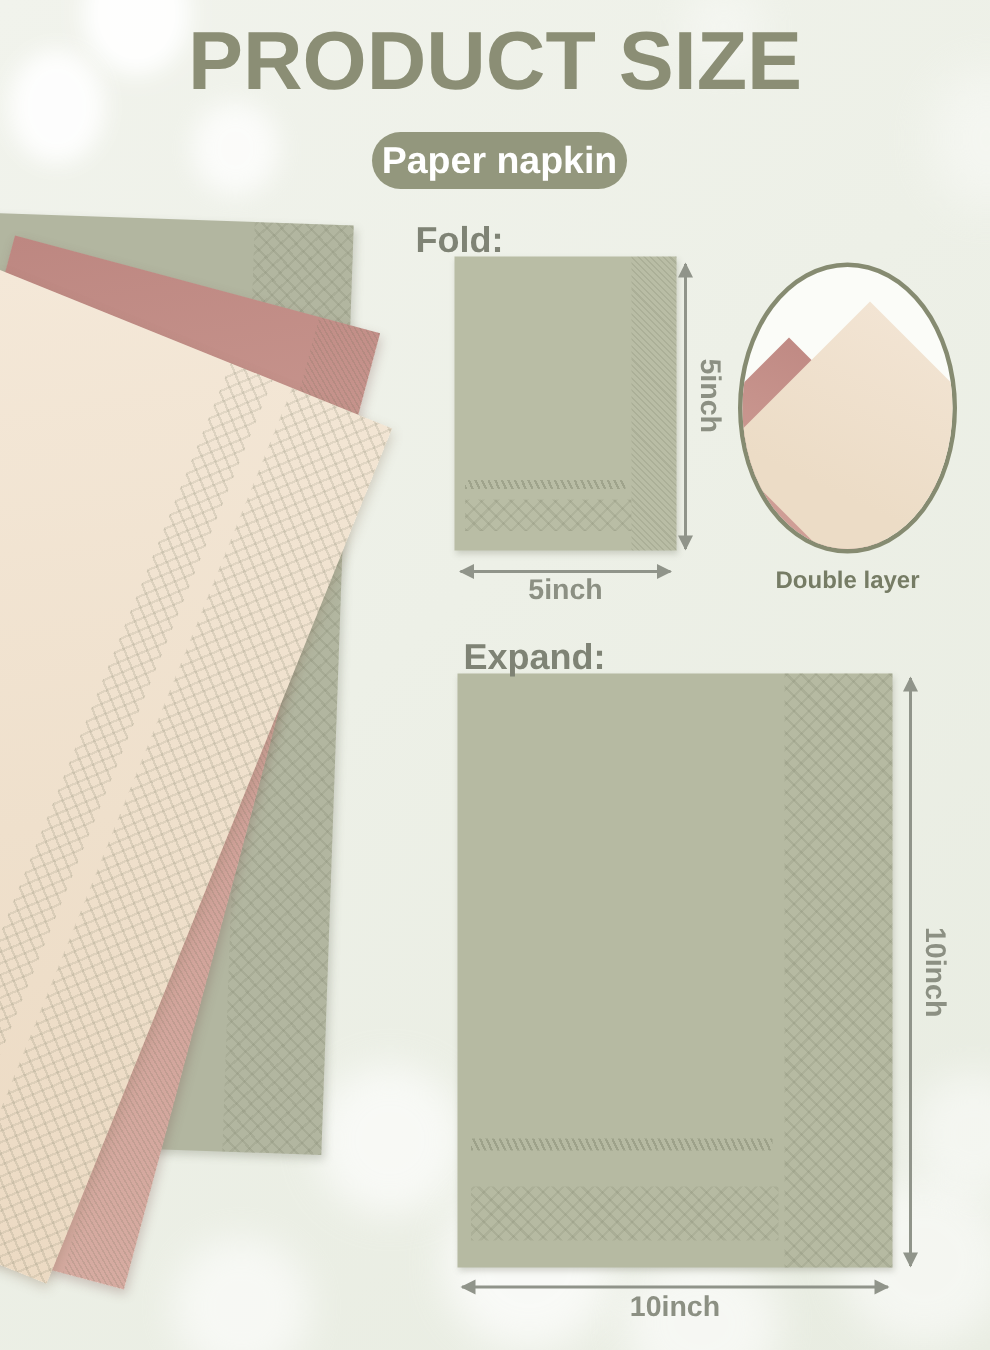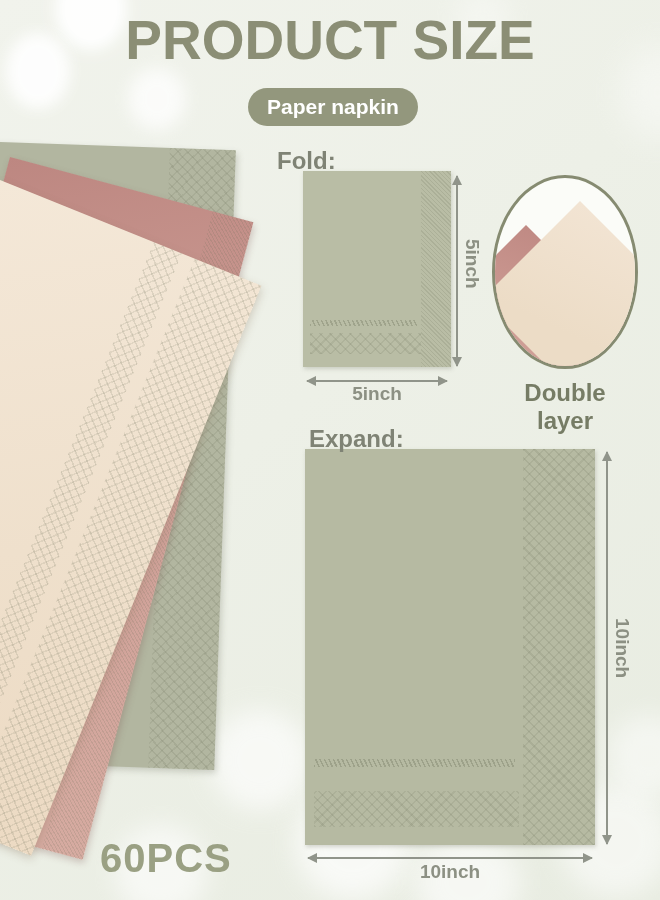--- a/index.html
+++ b/index.html
@@ -24,21 +24,21 @@
   .b11 { left:620px; top:45px; width:75px; height:95px; filter:blur(16px); opacity:.4; }
   .b12 { left:455px; top:-10px; width:55px; height:55px; filter:blur(12px); opacity:.35; }
 
   
   .title {
     position:absolute; left:0; right:0; top:8px; z-index:3; text-align:center;
     font-size:55px; font-weight:bold; letter-spacing:0px; color:#8b8e75;
   }
   .badge {
     position:absolute; left:248px; top:88px; width:170px; height:38px; z-index:3;
-    background:#93977d; border-radius:19px; color:#ffffff; font-size:21px; font-weight:bold;
+    background:#93977d; border-radius:19px; color:#ffffff; font-size:25px; font-weight:bold;
     text-align:center; line-height:38px;
   }
 
   
   .tex-soft {
     background-image:repeating-linear-gradient(45deg, rgba(110,115,90,.07) 0 1px, transparent 1px 5px);
   }
   .tex-hatch {
     background-image:
       repeating-linear-gradient(45deg, rgba(100,105,82,.16) 0 1px, transparent 1px 3px);
@@ -115,21 +115,21 @@
     position:absolute; left:492px; top:175px; width:146px; height:194px; z-index:3;
     border:3px solid #868b71; border-radius:50%; overflow:hidden; background:#fbfcf8;
   }
   .dl-sheet { position:absolute; transform-origin:0 0; transform:rotate(45deg); }
   .dl-green { left:1px; top:95px; width:110px; height:120px; background:#b0b49d; }
   .dl-pink { left:31px; top:47px; width:140px; height:150px;
     background:linear-gradient(160deg,#c08a84 0%,#cf9e96 60%); }
   .dl-cream { left:85px; top:23px; width:140px; height:140px;
     background:linear-gradient(160deg,#f2e4d3 0%,#ecdcc6 70%); }
   .dl-label { position:absolute; left:495px; top:379px; width:140px; z-index:3;
-    text-align:center; font-size:24px; font-weight:bold; color:#767c65; }
+    text-align:center; font-size:16px; font-weight:bold; color:#767c65; }
 
   
   .pcs { position:absolute; left:100px; top:836px; z-index:3;
     font-size:40px; font-weight:bold; color:#9aa083; letter-spacing:1px; }
 </style>
 </head>
 <body>
 
 <div class="stage">
 
@@ -184,15 +184,14 @@
   <div class="napkin expand-napkin tex-soft">
     <div class="band-right tex-diamond"></div>
     <div class="deco-line expand-line"></div>
     <div class="expand-zigzag tex-diamond"></div>
   </div>
   <div class="arrow arrow-v expand-arrow-v"></div>
   <div class="dim dim-vert expand-dim-v">10inch</div>
   <div class="arrow arrow-h expand-arrow-h"></div>
   <div class="dim expand-dim-h">10inch</div>
 
-  <div class="pcs">60PCS</div>
 
 </div>
 
 </body></html>

